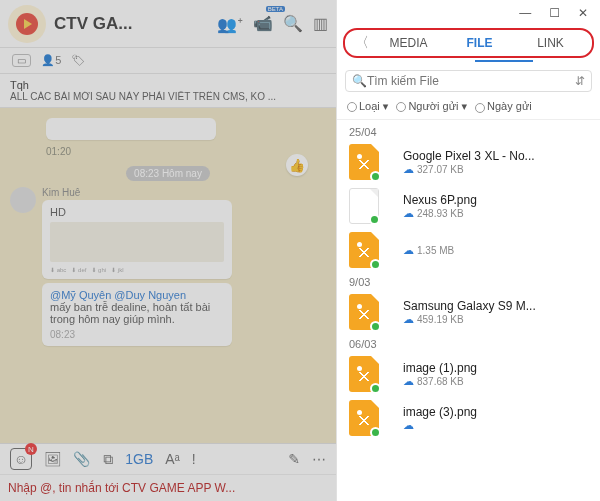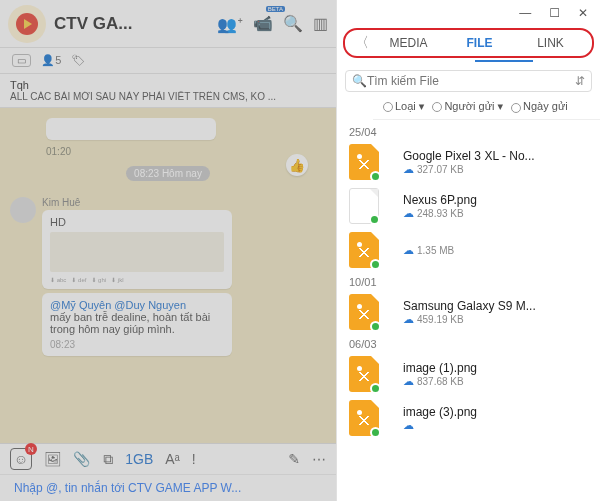--- a/index.html
+++ b/index.html
@@ -16,44 +16,44 @@
 .sub{height:26px;display:flex;align-items:center;gap:10px;padding:0 12px;background:#fff;border-bottom:1px solid #e5e5e5;font-size:11px;color:#777;position:relative;z-index:1;}
 .sub .pill{border:1px solid #bbb;border-radius:3px;padding:0 4px;font-size:10px;}
 .pinned{background:#fff;border-bottom:1px solid #e5e5e5;padding:5px 10px;position:relative;z-index:1;}
 .pinned .pname{font-size:11px;color:#333;}
 .pinned .ptxt{font-size:10px;color:#555;white-space:nowrap;overflow:hidden;text-overflow:ellipsis;}
 .chat{position:relative;z-index:1;height:340px;overflow:hidden;padding:6px 10px;}
 .bubble{background:#fff;border-radius:6px;padding:6px 8px;font-size:11px;color:#555;display:inline-block;margin:4px 0 2px 36px;box-shadow:0 1px 1px rgba(0,0,0,0.08);}
 .time-sm{font-size:10px;color:#8a8a7a;margin-left:36px;}
 .daychip{text-align:center;margin:6px 0;}
 .daychip span{background:#c8c8c8;color:#fff;font-size:10px;padding:2px 8px;border-radius:10px;}
-.msg{display:flex;gap:6px;margin-top:16px;}
+.msg{display:flex;gap:6px;margin-top:6px;}
 .uavatar{width:26px;height:26px;border-radius:50%;background:#ddd;flex-shrink:0;}
 .uname{font-size:10px;color:#888;margin-bottom:2px;}
 .big{width:190px;}
 .tinytxt{font-size:6px;color:#aaa;margin-top:4px;}
 .mention{color:#2e7ad1;}
 .react{width:22px;height:22px;border-radius:11px;background:#fff;box-shadow:0 1px 2px rgba(0,0,0,0.15);position:absolute;right:18px;top:40px;display:flex;align-items:center;justify-content:center;color:#aaa;font-size:13px;}
 .composer{position:absolute;bottom:0;left:0;right:0;background:#fff;border-top:1px solid #e0e0e0;z-index:2;}
 .toolbar{display:flex;align-items:center;gap:12px;padding:4px 10px;border-bottom:1px solid #eee;color:#666;}
 .toolbar span{font-size:14px;cursor:pointer;}
 .sticker-btn{width:22px;height:22px;border:1.5px solid #666;border-radius:4px;position:relative;display:flex;align-items:center;justify-content:center;font-size:12px;}
 .sticker-btn::after{content:"N";position:absolute;top:-6px;right:-6px;background:#e33;color:#fff;font-size:8px;width:12px;height:12px;border-radius:6px;display:flex;align-items:center;justify-content:center;}
 .gb{font-size:8px;color:#2e7ad1;font-weight:normal;}
-.inputrow{padding:6px 14px;font-size:12px;color:#3b82f6;}
+.inputrow{padding:6px 8px;font-size:12px;color:#b91c1c;}
 .right{flex:1;display:flex;flex-direction:column;border-left:1px solid #e0e0e0;background:#fff;}
 .winbtns{height:26px;display:flex;justify-content:flex-end;align-items:center;gap:18px;padding:0 12px;color:#555;font-size:12px;}
 .tabs{display:flex;align-items:center;border:2px solid #d9242b;border-radius:14px;margin:2px 6px 6px;height:30px;padding:0 6px;}
 .tab-back{color:#888;font-size:14px;padding:0 4px;}
 .tab{flex:1;text-align:center;font-size:12px;color:#555;cursor:pointer;}
 .tab.active{color:#2e7ad1;font-weight:600;}
 .tab-underline{height:2px;background:#2e7ad1;width:58px;margin:-4px auto 4px 138px;}
 .srch{display:flex;align-items:center;border:1px solid #ddd;border-radius:4px;margin:4px 8px;padding:3px 6px;font-size:12px;color:#888;}
 .srch input{border:none;outline:none;flex:1;font-size:12px;color:#555;}
-.filters{display:flex;gap:8px;padding:4px 10px 6px;border-bottom:1px solid #eee;font-size:11px;color:#555;align-items:center;margin-left:36px;}
+.filters{display:flex;gap:8px;padding:4px 10px 6px;border-bottom:1px solid #eee;font-size:11px;color:#555;align-items:center;}
 .radio{width:10px;height:10px;border:1px solid #999;border-radius:50%;display:inline-block;margin-right:2px;vertical-align:middle;}
 .list{flex:1;overflow:hidden;padding:2px 0;}
 .datelbl{font-size:11px;color:#777;padding:4px 12px 2px;}
 .file{display:flex;align-items:center;gap:24px;padding:4px 12px;}
 .ficon{width:30px;height:36px;background:#f5a623;border-radius:3px;position:relative;flex-shrink:0;}
 .ficon.white{background:#fff;border:1px solid #ddd;}
 .ficon::before{content:"";position:absolute;top:0;right:0;border-style:solid;border-width:0 8px 8px 0;border-color:transparent #fff transparent transparent;}
 .ficon.white::before{border-color:transparent #eee transparent transparent;}
 .ficon .dot{position:absolute;bottom:-2px;right:-2px;width:11px;height:11px;background:#3bb54a;border:2px solid #fff;border-radius:50%;}
 .ficon .imgmark{position:absolute;top:10px;left:6px;right:6px;}
@@ -192,21 +192,21 @@
         </div>
         <div class="file">
           <div class="ficon ">
             <div class="imgmark"></div>
             <div class="dot"></div>
           </div>
           <div class="finfo">
             <div class="fsize"><span class="cloud">☁</span>1.35 MB</div>
           </div>
         </div>
-        <div class="datelbl">10/01</div>
+        <div class="datelbl">9/03</div>
         <div class="file">
           <div class="ficon ">
             <div class="imgmark"></div>
             <div class="dot"></div>
           </div>
           <div class="finfo">
             <div class="fname">Samsung Galaxy S9 M...</div>
             <div class="fsize"><span class="cloud">☁</span>459.19 KB</div>
           </div>
         </div>

